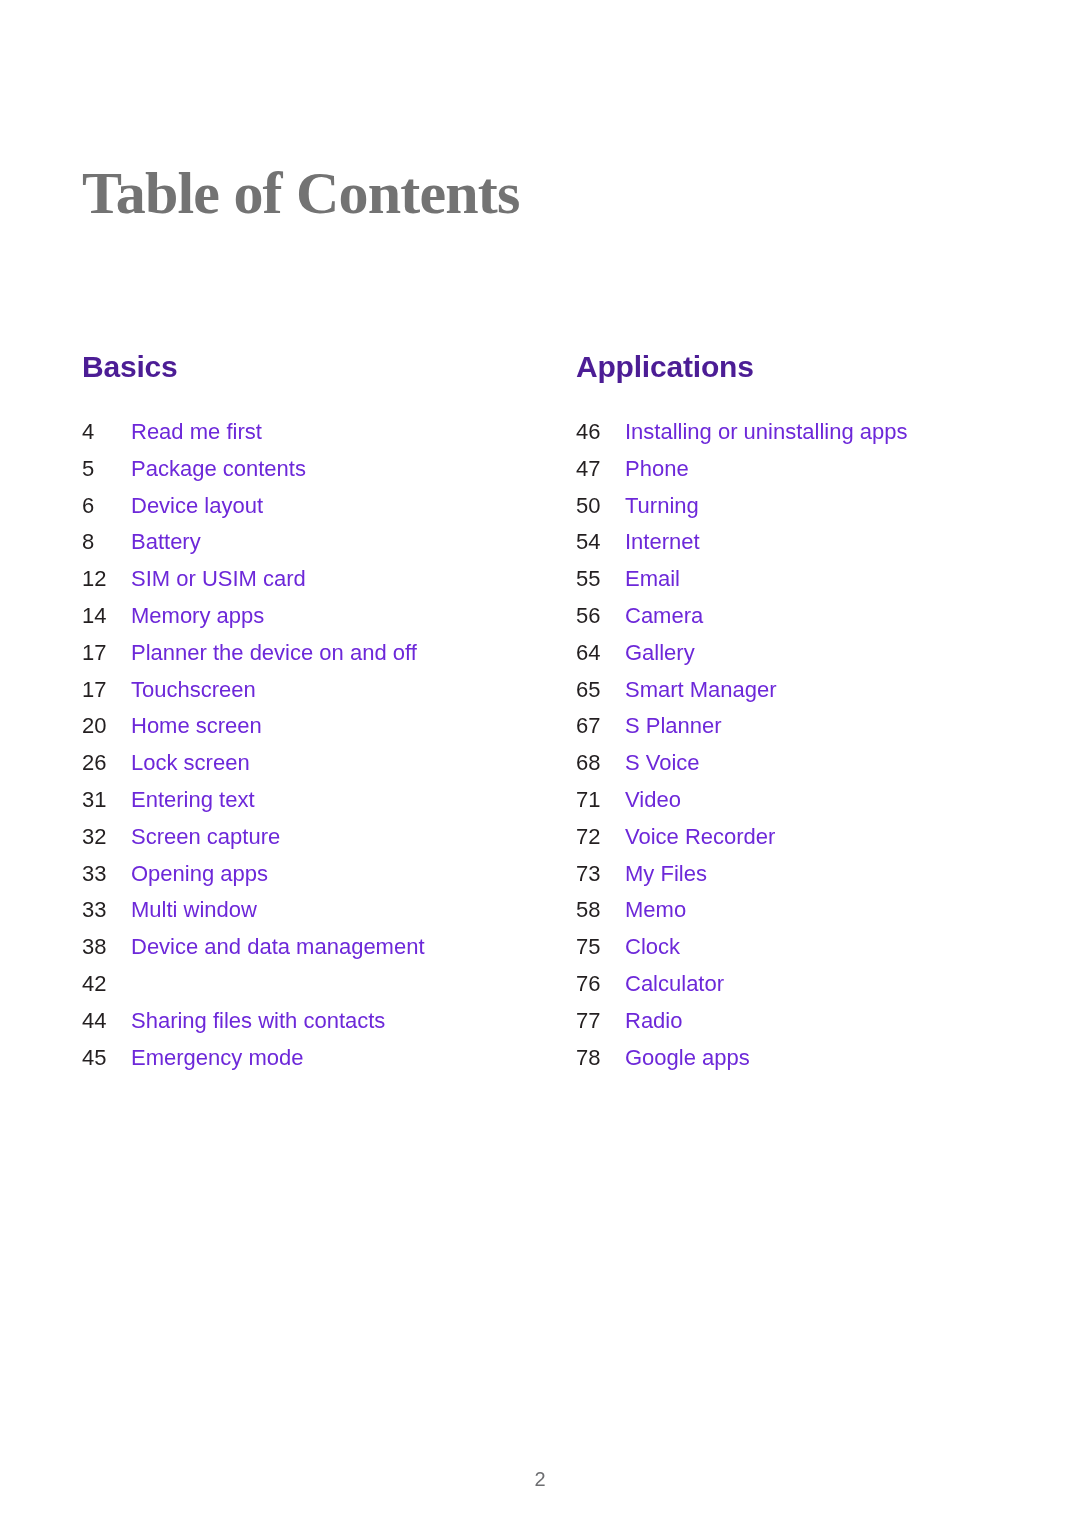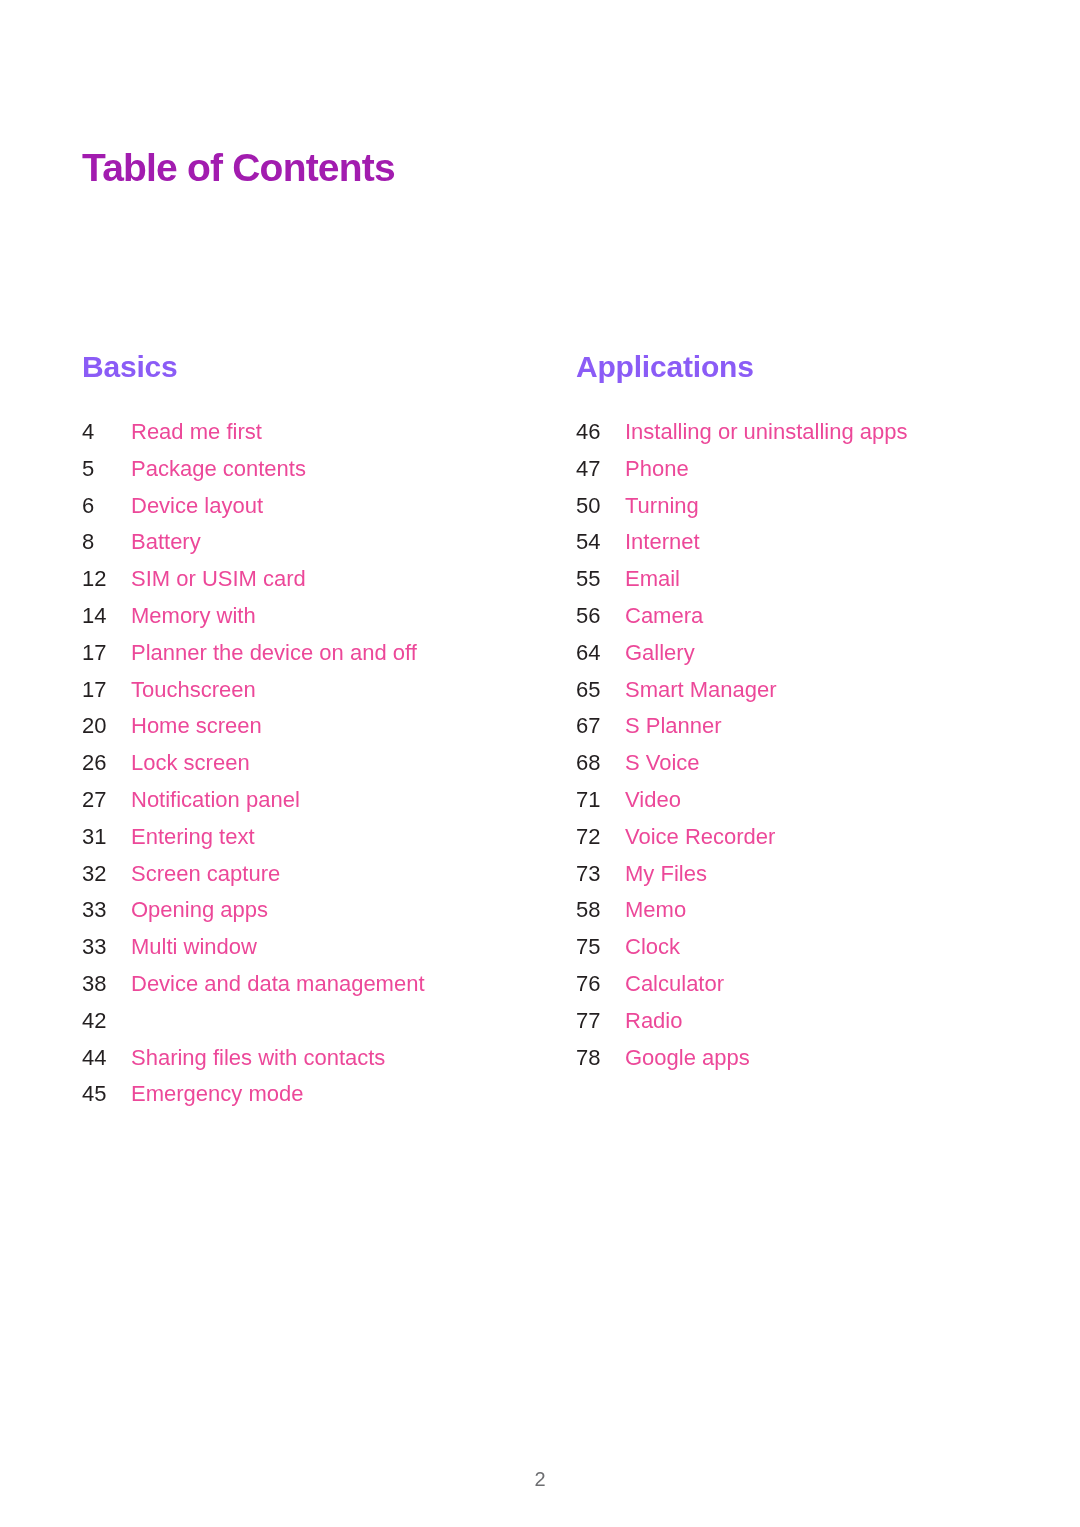--- a/index.html
+++ b/index.html
@@ -21,47 +21,48 @@
     width: 1080px;
     height: 1527px;
     box-sizing: border-box;
   }
 
   
   .page-title {
     position: absolute;
     left: 82px;
     top: 122px;
-    font-size: 39px;
+    font-size: 60px;
     font-weight: bold;
-    color: #a21caf;
+    color: #737373;
     letter-spacing: -0.8px;
     line-height: 1.05;
     white-space: nowrap;
+    font-family: Liberation Serif, serif;
   }
 
   
   .columns {
     position: absolute;
     left: 0;
     top: 352px;
     width: 1080px;
   }
 
   .column {
     position: absolute;
     top: 0;
   }
   .column-left  { left: 82px;  width: 460px; }
   .column-right { left: 576px; width: 460px; }
 
   .section-heading {
     font-size: 30px;
     font-weight: bold;
-    color: #8b5cf6;
+    color: #4c1d95;
     letter-spacing: -0.2px;
     line-height: 1;
     margin: 0 0 0 0;
     height: 38px;
     white-space: nowrap;
   }
 
   .toc-list {
     list-style: none;
     margin: 0;
@@ -82,21 +83,21 @@
   .toc-page {
     display: inline-block;
     width: 49px;
     flex: 0 0 49px;
     text-align: left;
     color: #231f20;
   }
 
   .toc-label {
     display: inline-block;
-    color: #ec4899;
+    color: #6d28d9;
   }
 
   
   .footer-page-number {
     position: absolute;
     left: 0;
     right: 0;
     top: 1468px;
     text-align: center;
     font-size: 20px;
@@ -130,41 +131,37 @@
           <li class="toc-entry">
             <span class="toc-page">8</span>
             <span class="toc-label">Battery</span>
           </li>
           <li class="toc-entry">
             <span class="toc-page">12</span>
             <span class="toc-label">SIM or USIM card</span>
           </li>
           <li class="toc-entry">
             <span class="toc-page">14</span>
-            <span class="toc-label">Memory with</span>
+            <span class="toc-label">Memory apps</span>
           </li>
           <li class="toc-entry">
             <span class="toc-page">17</span>
             <span class="toc-label">Planner the device on and off</span>
           </li>
           <li class="toc-entry">
             <span class="toc-page">17</span>
             <span class="toc-label">Touchscreen</span>
           </li>
           <li class="toc-entry">
             <span class="toc-page">20</span>
             <span class="toc-label">Home screen</span>
           </li>
           <li class="toc-entry">
             <span class="toc-page">26</span>
             <span class="toc-label">Lock screen</span>
-          </li>
-          <li class="toc-entry">
-            <span class="toc-page">27</span>
-            <span class="toc-label">Notification panel</span>
           </li>
           <li class="toc-entry">
             <span class="toc-page">31</span>
             <span class="toc-label">Entering text</span>
           </li>
           <li class="toc-entry">
             <span class="toc-page">32</span>
             <span class="toc-label">Screen capture</span>
           </li>
           <li class="toc-entry">

